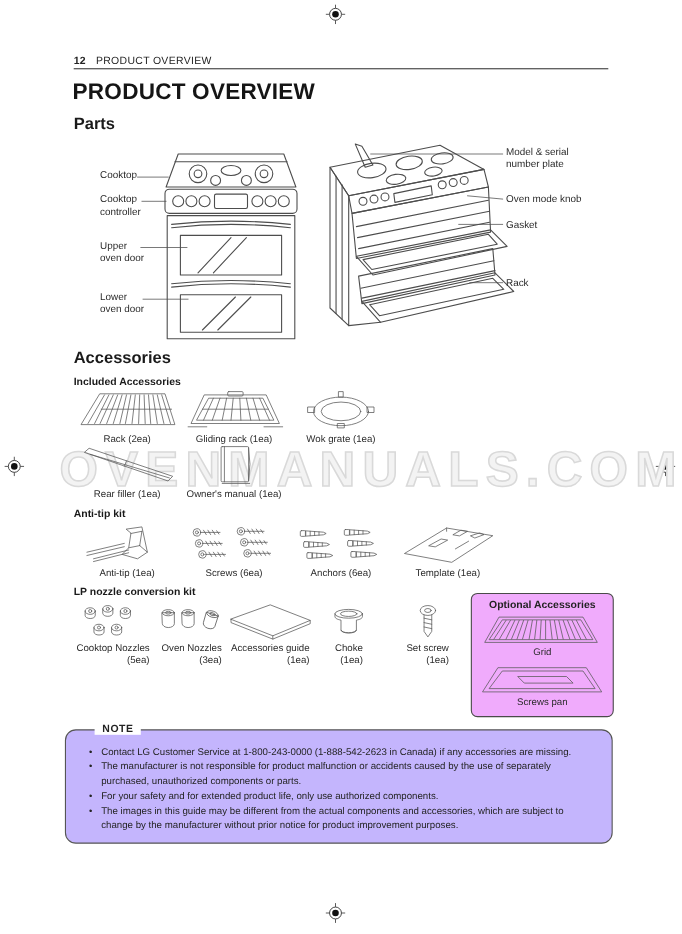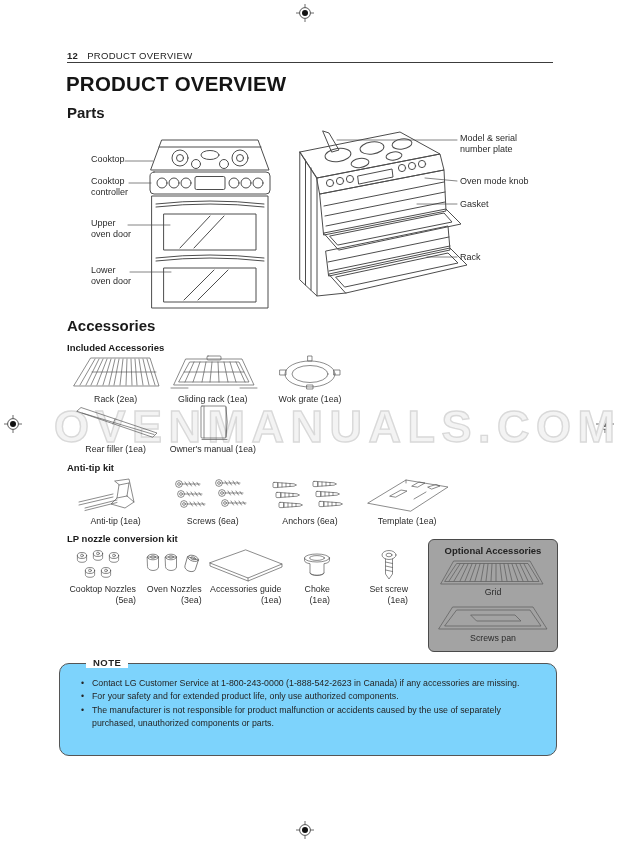--- a/index.html
+++ b/index.html
@@ -30,27 +30,27 @@
   .acc-row{position:absolute;left:67px;display:flex}
   .acc-cell{display:flex;flex-direction:column;align-items:center}
   .acc-cell .iconbox{height:37px;display:flex;align-items:center;justify-content:center}
   .acc-label{font-size:8.8px;line-height:10.5px;text-align:right;margin-top:3px;white-space:pre-line;color:#2b2b2b}
   .w97{width:97.2px}
   .w71{width:71.5px}
 
   
   .optional-box{position:absolute;left:428px;top:539px;width:130px;height:113px;
                 border:1.5px solid #4a4a4a;border-radius:6px;padding-top:5px;
-                display:flex;flex-direction:column;align-items:center;background:#a3a3a3}
+                display:flex;flex-direction:column;align-items:center;background:#f0abfc}
   .optional-box .obh{font-size:9.5px;font-weight:bold;margin-bottom:4px}
   .optional-box .acc-label{margin-top:1px}
 
   
   .note-box{position:absolute;left:59px;top:663px;width:498px;min-height:93px;
-            border:1.2px solid #555;border-radius:10px;padding:13px 13px 9px 20px;background:#7dd3fc}
+            border:1.2px solid #555;border-radius:10px;padding:13px 13px 9px 20px;background:#c4b5fd}
   .note-title{position:absolute;top:-7px;left:26px;background:#fff;padding:0 7px;
               font-size:9.5px;font-weight:bold;letter-spacing:.5px}
   .note-bullet{position:relative;padding-left:12px;font-size:8.8px;line-height:13.4px;color:#242424}
   .note-bullet::before{content:"\2022";position:absolute;left:1px;top:0}
 
   .regmark{position:absolute;width:18px;height:18px}
 </style>
 </head>
 <body>
 
@@ -468,15 +468,16 @@
     <polygon points="16,3 96,3 110,25 2,25"></polygon>
     <polygon points="20,6 93,6 104,22 8,22"></polygon>
     <polygon points="34,11 78,11 84,17 40,17"></polygon>
   </svg>
   <div class="acc-label">Screws pan</div>
 </div>
 
 <div class="note-box">
   <div class="note-title">NOTE</div>
   <div class="note-bullet">Contact LG Customer Service at 1-800-243-0000 (1-888-542-2623 in Canada) if any accessories are missing.</div>
+  <div class="note-bullet">The manufacturer is not responsible for product malfunction or accidents caused by the use of separately purchased, unauthorized components or parts.</div>
   <div class="note-bullet">For your safety and for extended product life, only use authorized components.</div>
-  <div class="note-bullet">The manufacturer is not responsible for product malfunction or accidents caused by the use of separately purchased, unauthorized components or parts.</div>
+  <div class="note-bullet">The images in this guide may be different from the actual components and accessories, which are subject to change by the manufacturer without prior notice for product improvement purposes.</div>
 </div>
 
 </body></html>

